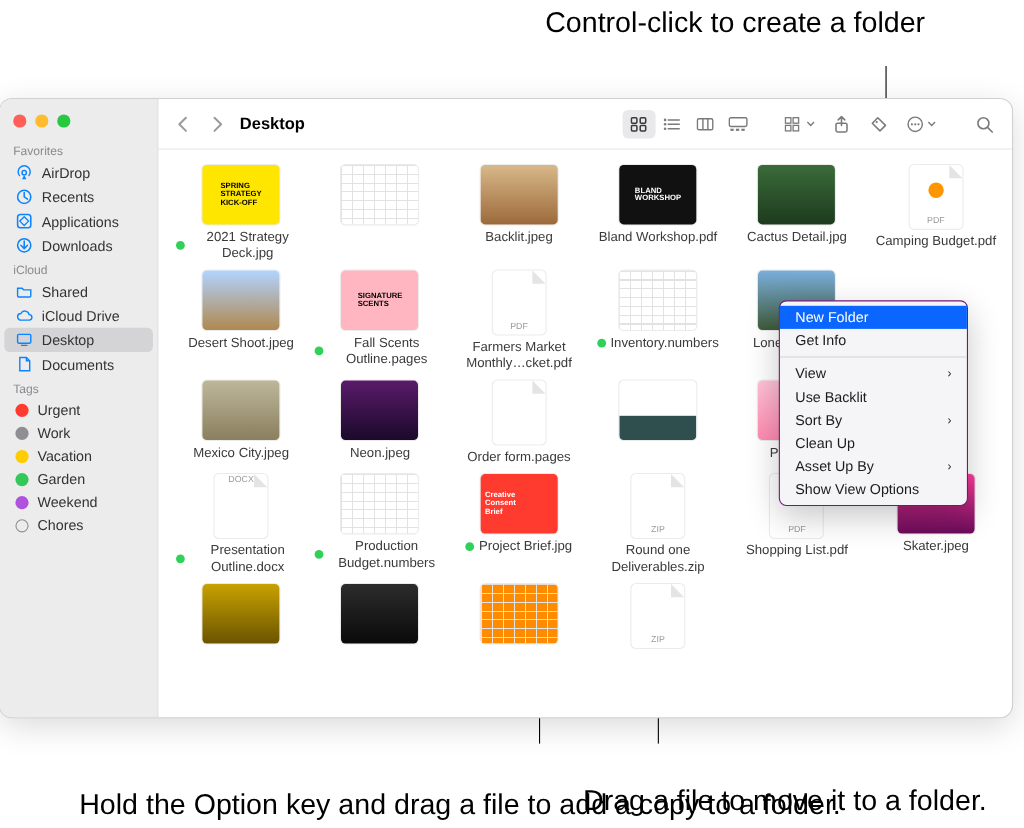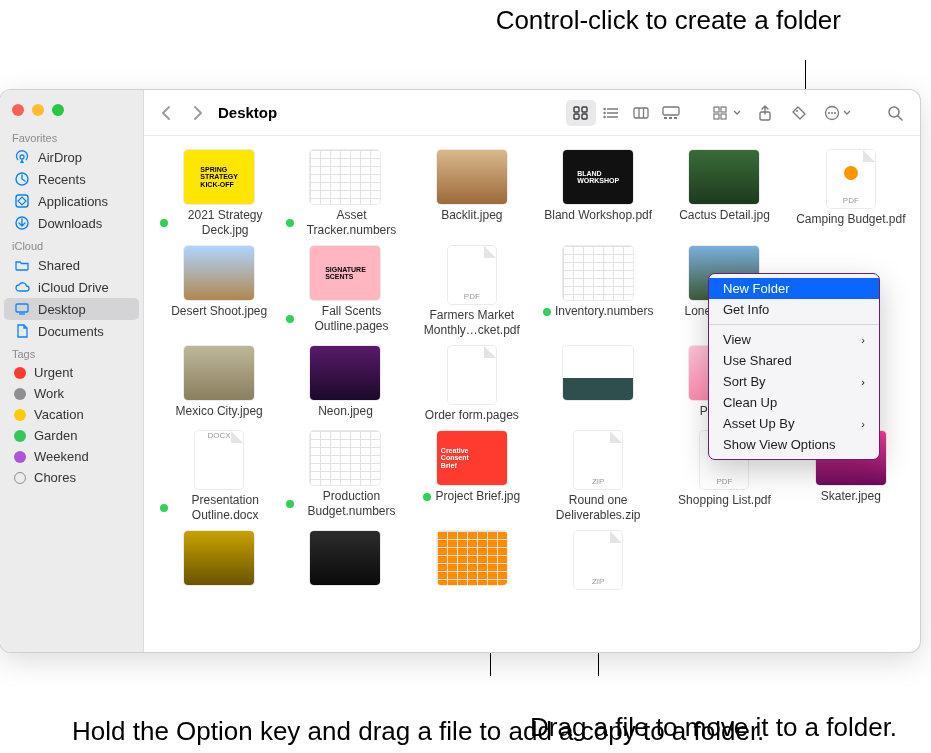--- a/index.html
+++ b/index.html
@@ -365,24 +365,20 @@
             <div class="thumb" style="background: rgb(255, 230, 0); color: rgb(0, 0, 0); font-weight: 700; font-size: 7px; line-height: 1.05; white-space: pre; text-align: left; padding: 4px;">SPRING
 STRATEGY
 KICK-OFF</div>
             <div class="lbl-row">
               <span class="grn"></span>
               <span class="fname">2021 Strategy Deck.jpg</span>
             </div>
           </div>
           <div class="item">
             <div class="thumb" style="background: repeating-linear-gradient(rgb(226, 226, 226) 0px, rgb(226, 226, 226) 1px, transparent 1px, transparent 8px), repeating-linear-gradient(90deg, rgb(226, 226, 226) 0px, rgb(226, 226, 226) 1px, transparent 1px, transparent 10px) rgb(255, 255, 255);"></div>
-            <div class="lbl-row">
-              <span class="grn"></span>
-              <span class="fname">Asset Tracker.numbers</span>
-            </div>
           </div>
           <div class="item">
             <div class="thumb" style="background: linear-gradient(rgb(216, 184, 138), rgb(156, 106, 58));"></div>
             <div class="lbl-row">
               <span class="fname">Backlit.jpeg</span>
             </div>
           </div>
           <div class="item">
             <div class="thumb" style="background: rgb(17, 17, 17); color: rgb(255, 255, 255); font-weight: 700; font-size: 7px; line-height: 1.05; white-space: pre; text-align: left; padding: 4px;">BLAND
 WORKSHOP</div>
@@ -562,21 +558,21 @@
       </div>
       <div class="mi">
         <span>Get Info</span>
       </div>
       <div class="msep"></div>
       <div class="mi">
         <span>View</span>
         <span class="chevr">›</span>
       </div>
       <div class="mi">
-        <span>Use Shared</span>
+        <span>Use Backlit</span>
       </div>
       <div class="mi">
         <span>Sort By</span>
         <span class="chevr">›</span>
       </div>
       <div class="mi">
         <span>Clean Up</span>
       </div>
       <div class="mi">
         <span>Asset Up By</span>

